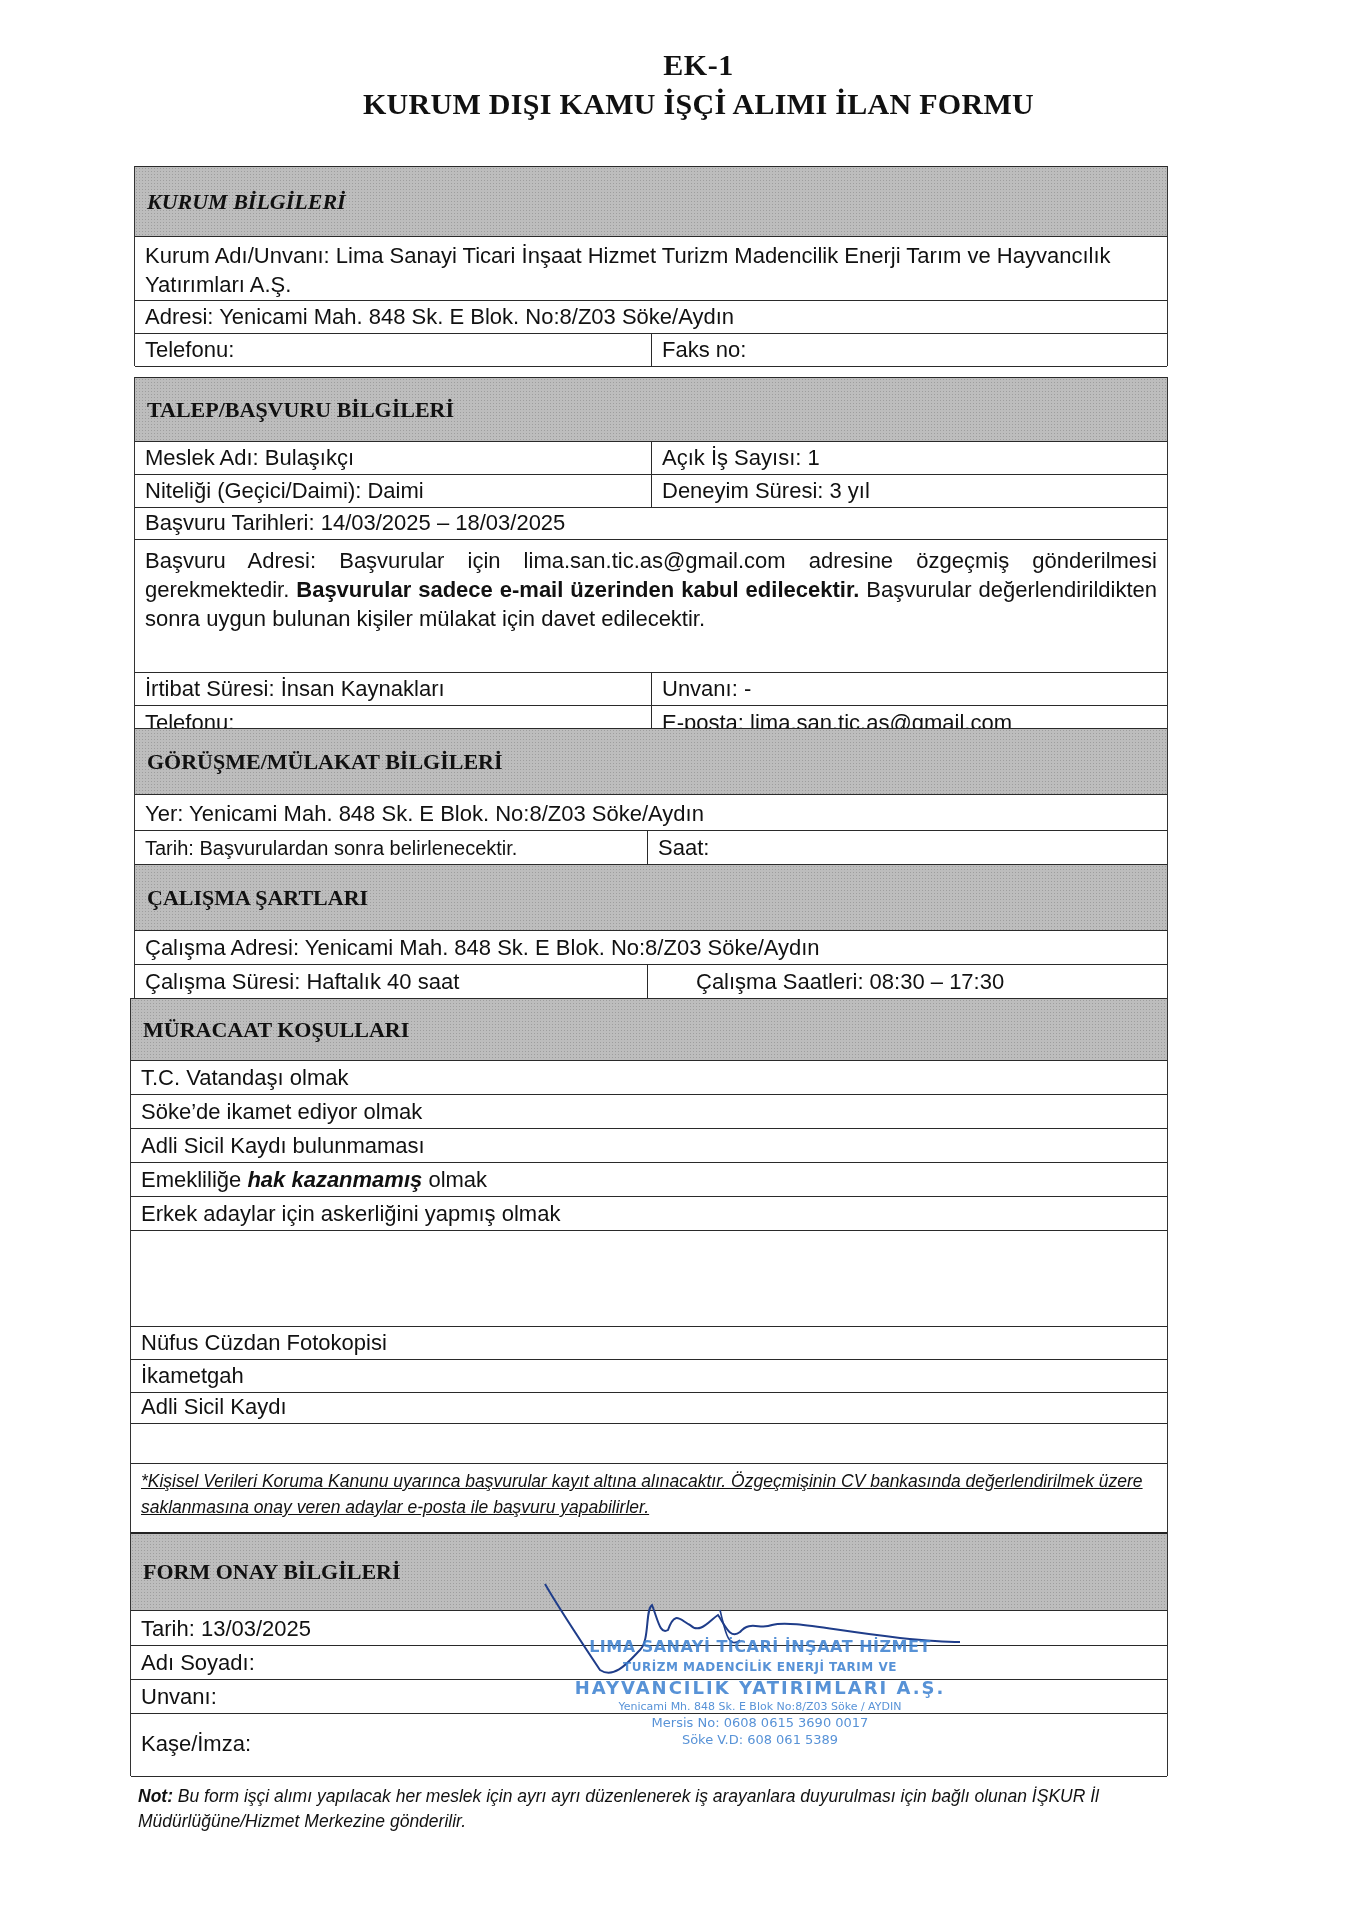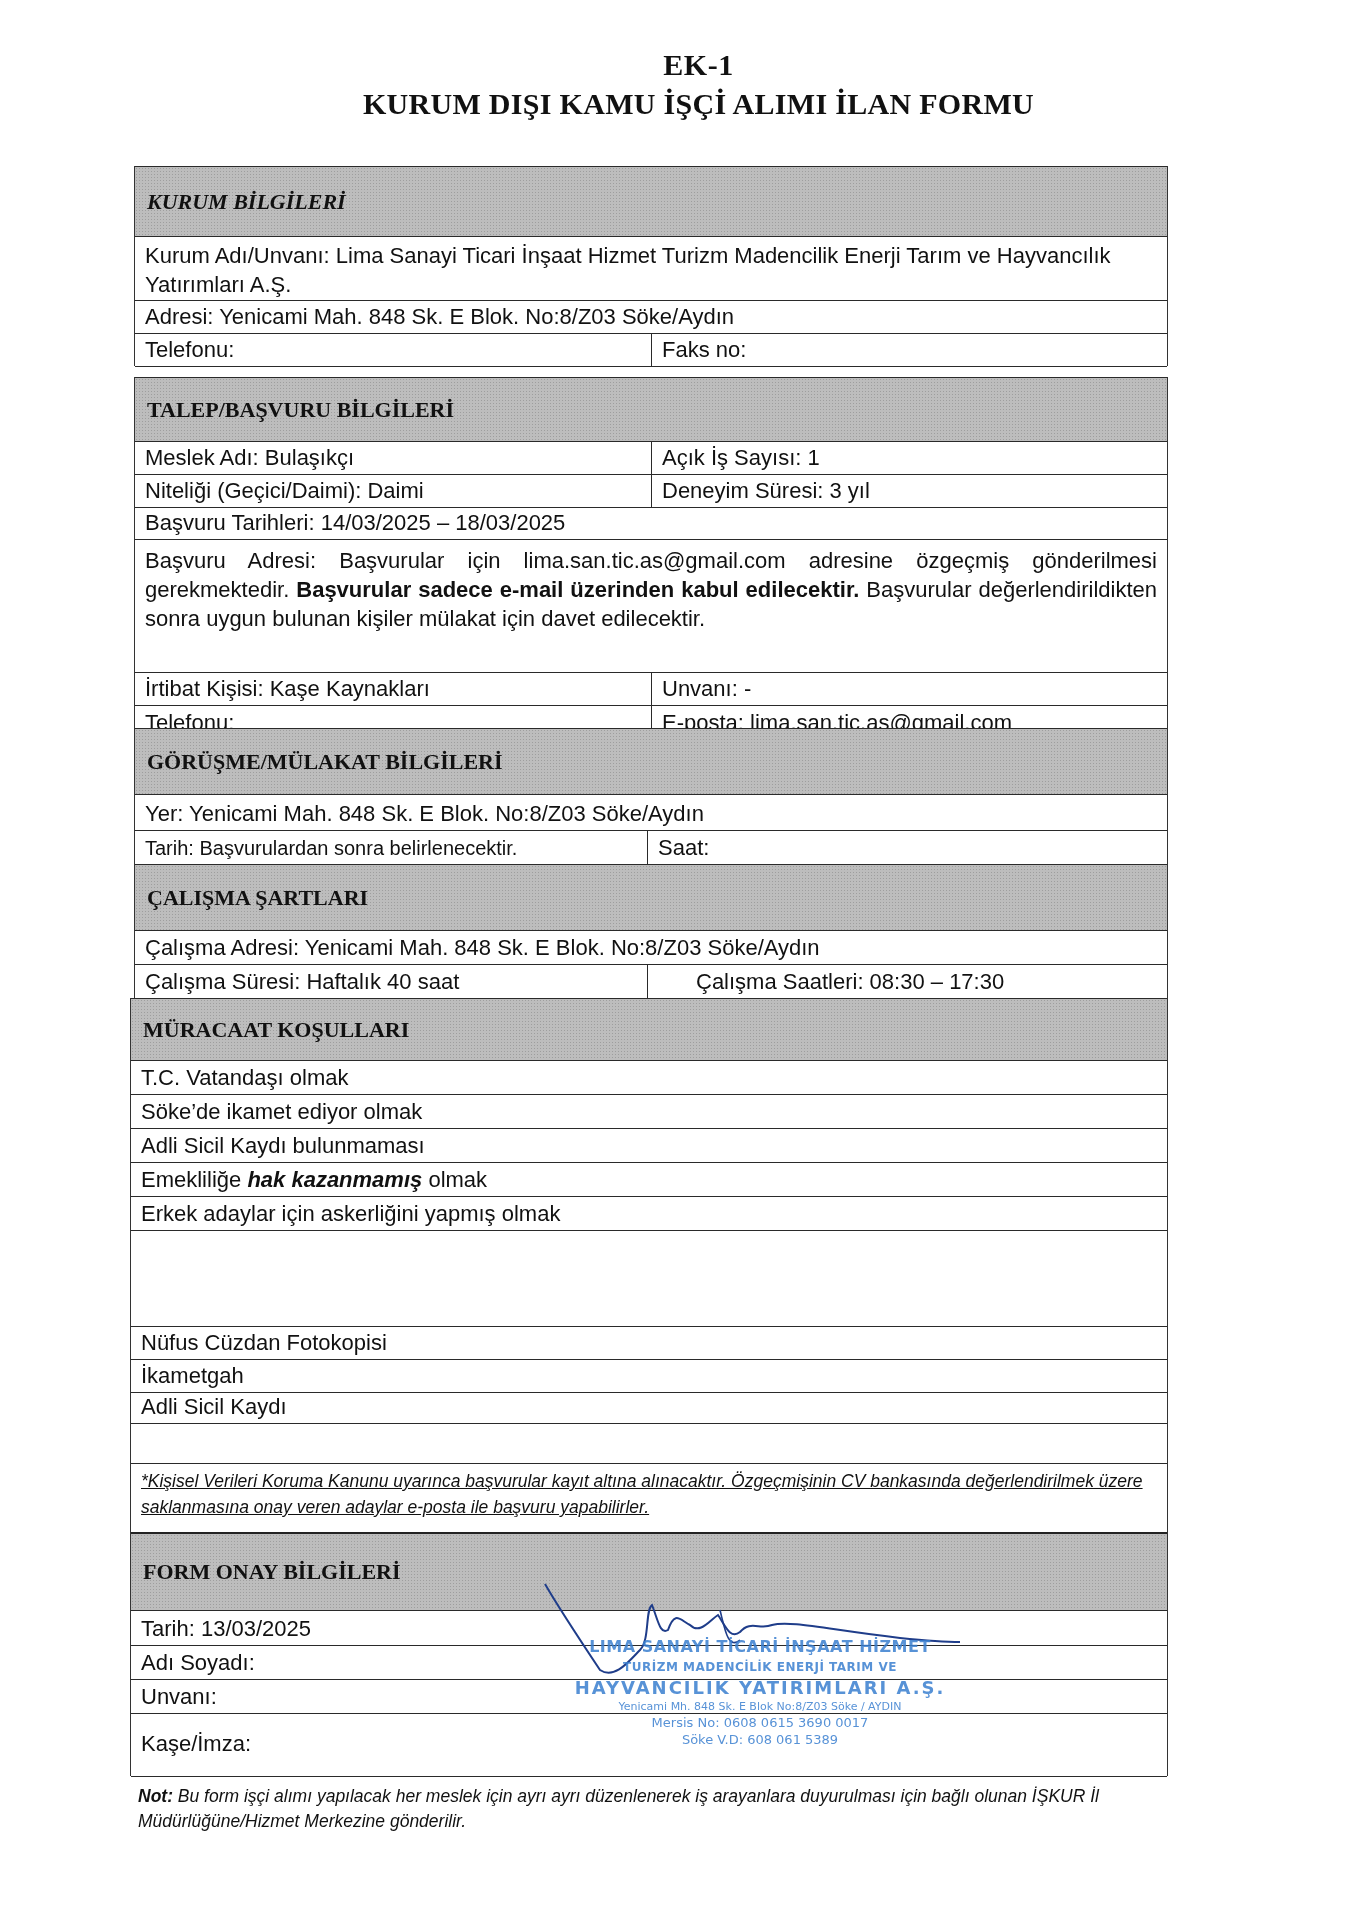--- a/index.html
+++ b/index.html
@@ -89,21 +89,21 @@
       </div>
   </div>
   <div class="row cell" style="top:130px; height:32px;">
     <span>Başvuru Tarihleri:  14/03/2025 – 18/03/2025</span>
   </div>
   <div class="row para" style="top:162px; height:133px; padding-top:6px;">
     <span>Başvuru Adresi: Başvurular için lima.san.tic.as@gmail.com adresine özgeçmiş gönderilmesi gerekmektedir. </span><b>Başvurular sadece e-mail üzerinden kabul edilecektir.</b><span> Başvurular değerlendirildikten sonra uygun bulunan kişiler mülakat için davet edilecektir.</span>
   </div>
   <div class="row" style="top:295px; height:33px;">
     <div class="half cell" style="left:0; width:516px;">
-        <span>İrtibat Kişisi: Kaşe Kaynakları</span>
+        <span>İrtibat Süresi: İnsan Kaynakları</span>
       </div>
     <div class="half cell" style="left:516px; right:0; border-left:1.5px solid #2a2a2a;">
         <span>Unvanı: -</span>
       </div>
   </div>
   <div class="row" style="top:328px; height:34px;">
     <div class="half cell" style="left:0; width:516px;">
         <span>Telefonu:</span>
       </div>
     <div class="half cell" style="left:516px; right:0; border-left:1.5px solid #2a2a2a;">

